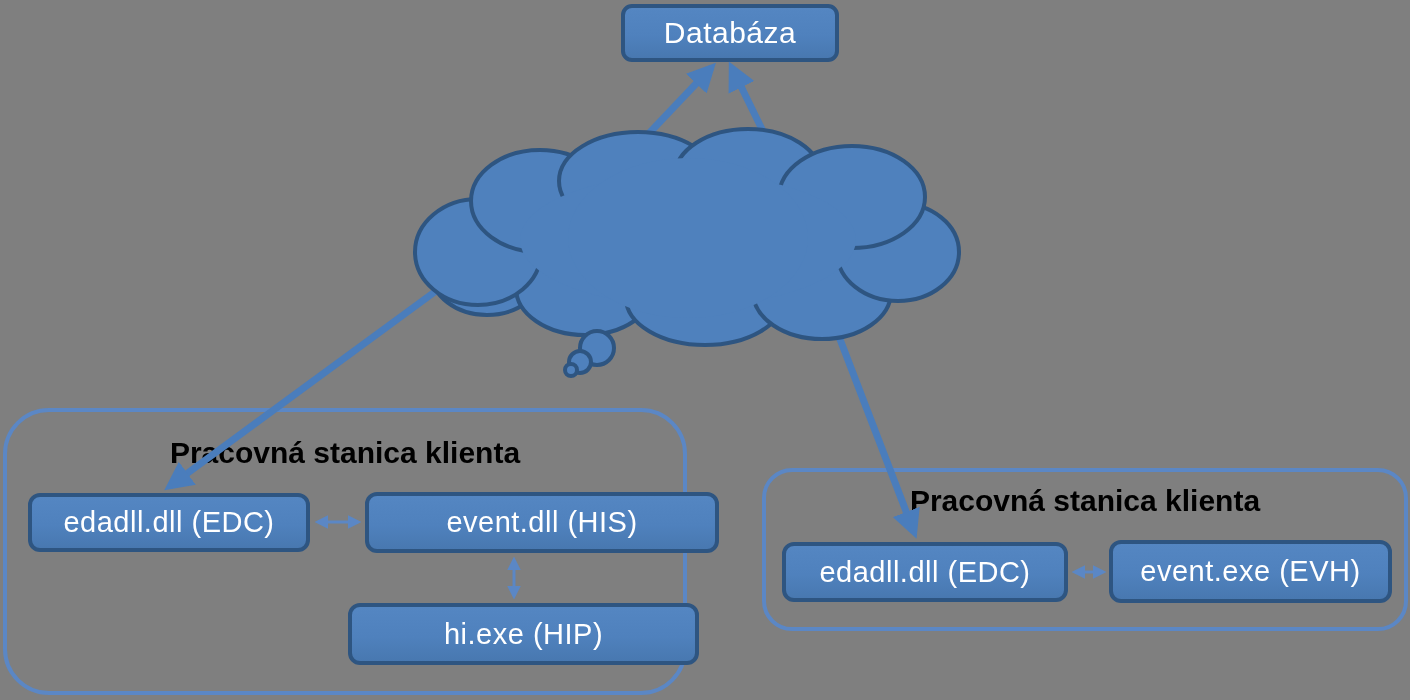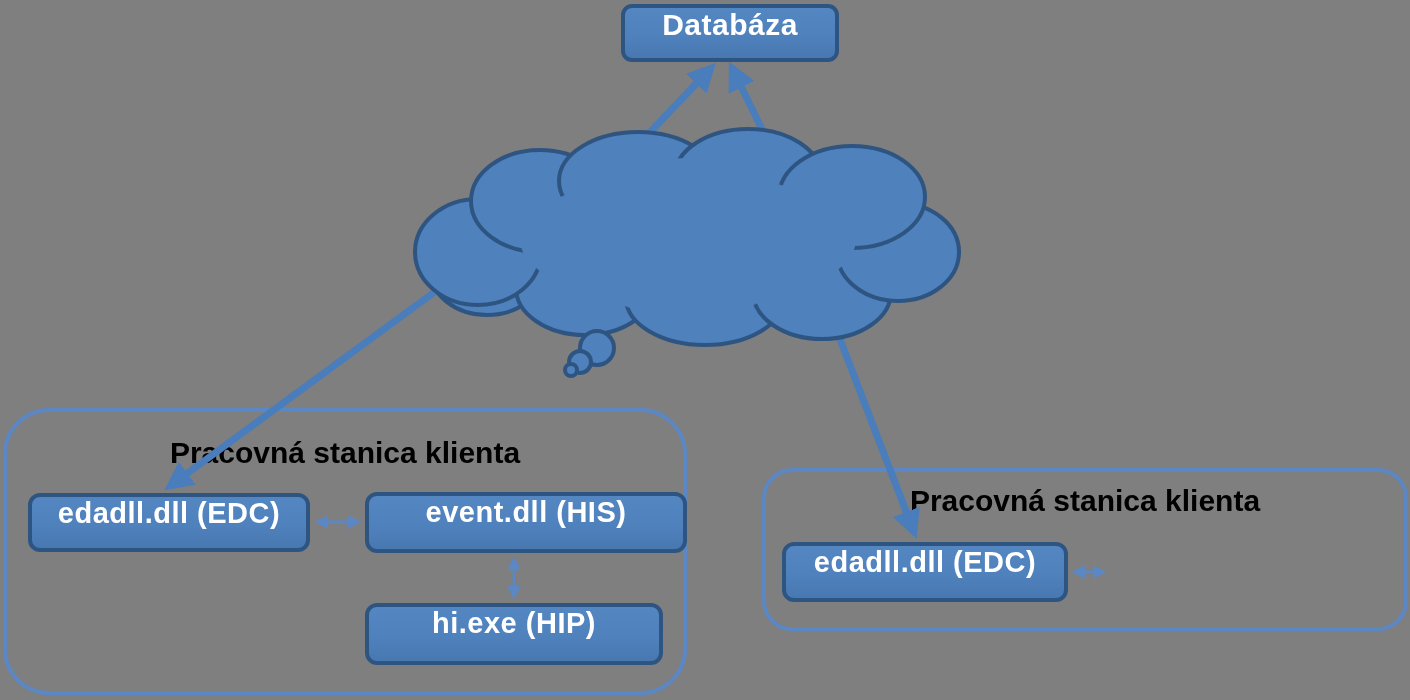--- a/index.html
+++ b/index.html
@@ -13,25 +13,24 @@
   .stage { position: absolute; left: 0; top: 0; width: 1410px; height: 700px; }
 
   
   .node {
     position: absolute;
     box-sizing: border-box;
     background: linear-gradient(180deg, #5486c2 0%, #4f81bd 55%, #4878b0 100%);
     border: 4px solid #2e5581;
     border-radius: 12px;
     color: #ffffff;
-    display: flex; justify-content: center;
+    display: flex; align-items: center; justify-content: center;
     font-size: 29px;
     letter-spacing: 0.5px;
     z-index: 20;
-    font-weight: bold;
   }
   .node.db { border-radius: 11px; font-size: 30px; }
 
   
   .container {
     position: absolute;
     box-sizing: border-box;
     border: 4px solid #5b87c5;
     background: transparent;
     z-index: 10;
@@ -75,32 +74,35 @@
   <div class="node db" style="left:621px; top:4px; width:218px; height:58px;">
     <span>Databáza</span>
   </div>
 
   <div class="container left" style="left:3px; top:408px; width:684px; height:287px;"></div>
   <div class="container-title" style="left:3px; top:436px; width:684px;">Pracovná stanica klienta</div>
 
   <div class="node" style="left:28px; top:493px; width:282px; height:59px;">
     <span>edadll.dll (EDC)</span>
   </div>
-  <div class="node" style="left:365px; top:492px; width:322px; height:61px;">
+  <div class="node" style="left:365px; top:492px; width:354px; height:61px;">
     <span>event.dll (HIS)</span>
   </div>
-  <div class="node" style="left:365px; top:603px; width:298px; height:62px;">
+  <div class="node" style="left:348px; top:603px; width:351px; height:62px;">
     <span>hi.exe (HIP)</span>
   </div>
 
   <div class="container right" style="left:762px; top:468px; width:646px; height:163px;"></div>
   <div class="container-title" style="left:762px; top:484px; width:646px;">Pracovná stanica klienta</div>
 
   <div class="node" style="left:782px; top:542px; width:286px; height:60px;">
     <span>edadll.dll (EDC)</span>
+  </div>
+  <div class="node" style="left:1109px; top:540px; width:283px; height:63px;">
+    <span>event.exe (EVH)</span>
   </div>
 
   <svg class="overlay" viewBox="0 0 1410 700">
     <defs>
       <marker id="ah-thick" viewBox="0 0 10 10" refX="7.5" refY="5" markerWidth="4.1" markerHeight="4.1" orient="auto-start-reverse">
         <path d="M0,0 L10,5 L0,10 z" fill="#4a7dbc"></path>
       </marker>
       <marker id="ah-thin" viewBox="0 0 10 10" refX="7.5" refY="5" markerWidth="4.6" markerHeight="4.6" orient="auto-start-reverse">
         <path d="M0,0 L10,5 L0,10 z" fill="#5b87c5"></path>
       </marker>

